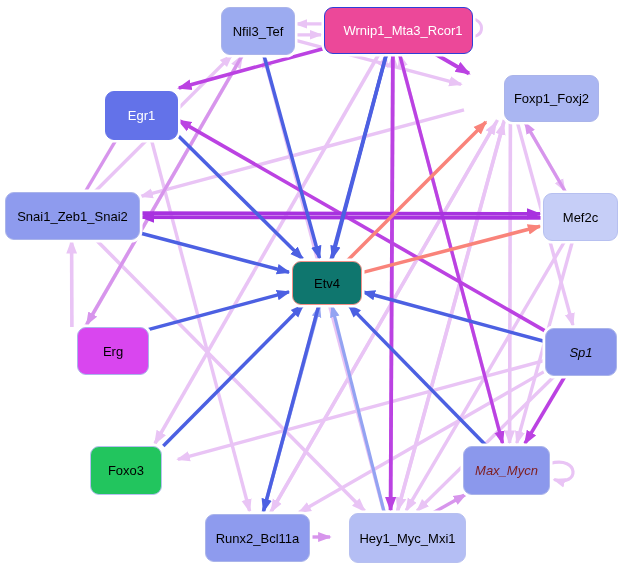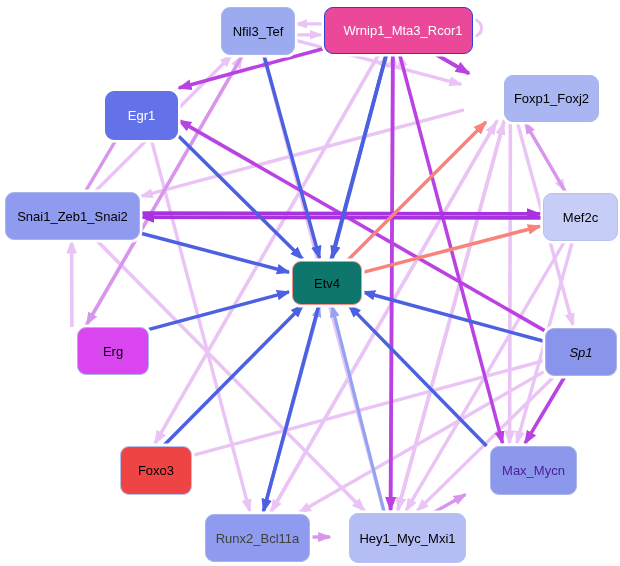--- a/index.html
+++ b/index.html
@@ -132,26 +132,26 @@
       </div>
       <div class="node" style="left: 292px; top: 261px; width: 68px; height: 42px; background: #0f766e; border: 1px solid rgb(242, 145, 138); color: rgb(0, 0, 0);">
         <span>Etv4</span>
       </div>
       <div class="node" style="left: 37px; top: 327px; width: 70px; height: 46px; background: #d946ef; border: 1px solid rgb(170, 180, 234); color: rgb(0, 0, 0); margin-left: 40px;">
         <span>Erg</span>
       </div>
       <div class="node" style="left: 545px; top: 328px; width: 70px; height: 46px; background: rgb(137, 149, 235); border: 1px solid rgb(170, 180, 234); color: rgb(0, 0, 0); font-style: italic;">
         <span>Sp1</span>
       </div>
-      <div class="node" style="left: 120px; top: 446px; width: 70px; height: 47px; background: #ef4444; border: 1px solid rgb(183, 192, 240); color: rgb(0, 0, 0);">
+      <div class="node" style="left: 90px; top: 446px; width: 70px; height: 47px; background: #22c55e; border: 1px solid rgb(183, 192, 240); color: rgb(0, 0, 0);">
         <span>Foxo3</span>
       </div>
-      <div class="node" style="left: 490px; top: 446px; width: 85px; height: 47px; background: rgb(139, 152, 236); border: 1px solid rgb(170, 180, 234); color: #4c1d95;">
+      <div class="node" style="left: 463px; top: 446px; width: 85px; height: 47px; background: rgb(139, 152, 236); border: 1px solid rgb(170, 180, 234); color: #7f1d1d; font-style: italic;">
         <span>Max_Mycn</span>
       </div>
-      <div class="node" style="left: 205px; top: 514px; width: 103px; height: 46px; background: rgb(142, 155, 238); border: 1px solid rgb(170, 180, 234); color: #404040;">
+      <div class="node" style="left: 205px; top: 514px; width: 103px; height: 46px; background: rgb(142, 155, 238); border: 1px solid rgb(170, 180, 234); color: #000000;">
         <span>Runx2_Bcl11a</span>
       </div>
       <div class="node" style="left: 349px; top: 513px; width: 115px; height: 48px; background: rgb(180, 190, 244); border: 1px solid rgb(183, 192, 240); color: rgb(0, 0, 0);">
         <span>Hey1_Myc_Mxi1</span>
       </div>
     </div>
 </div>
 
 </body></html>

